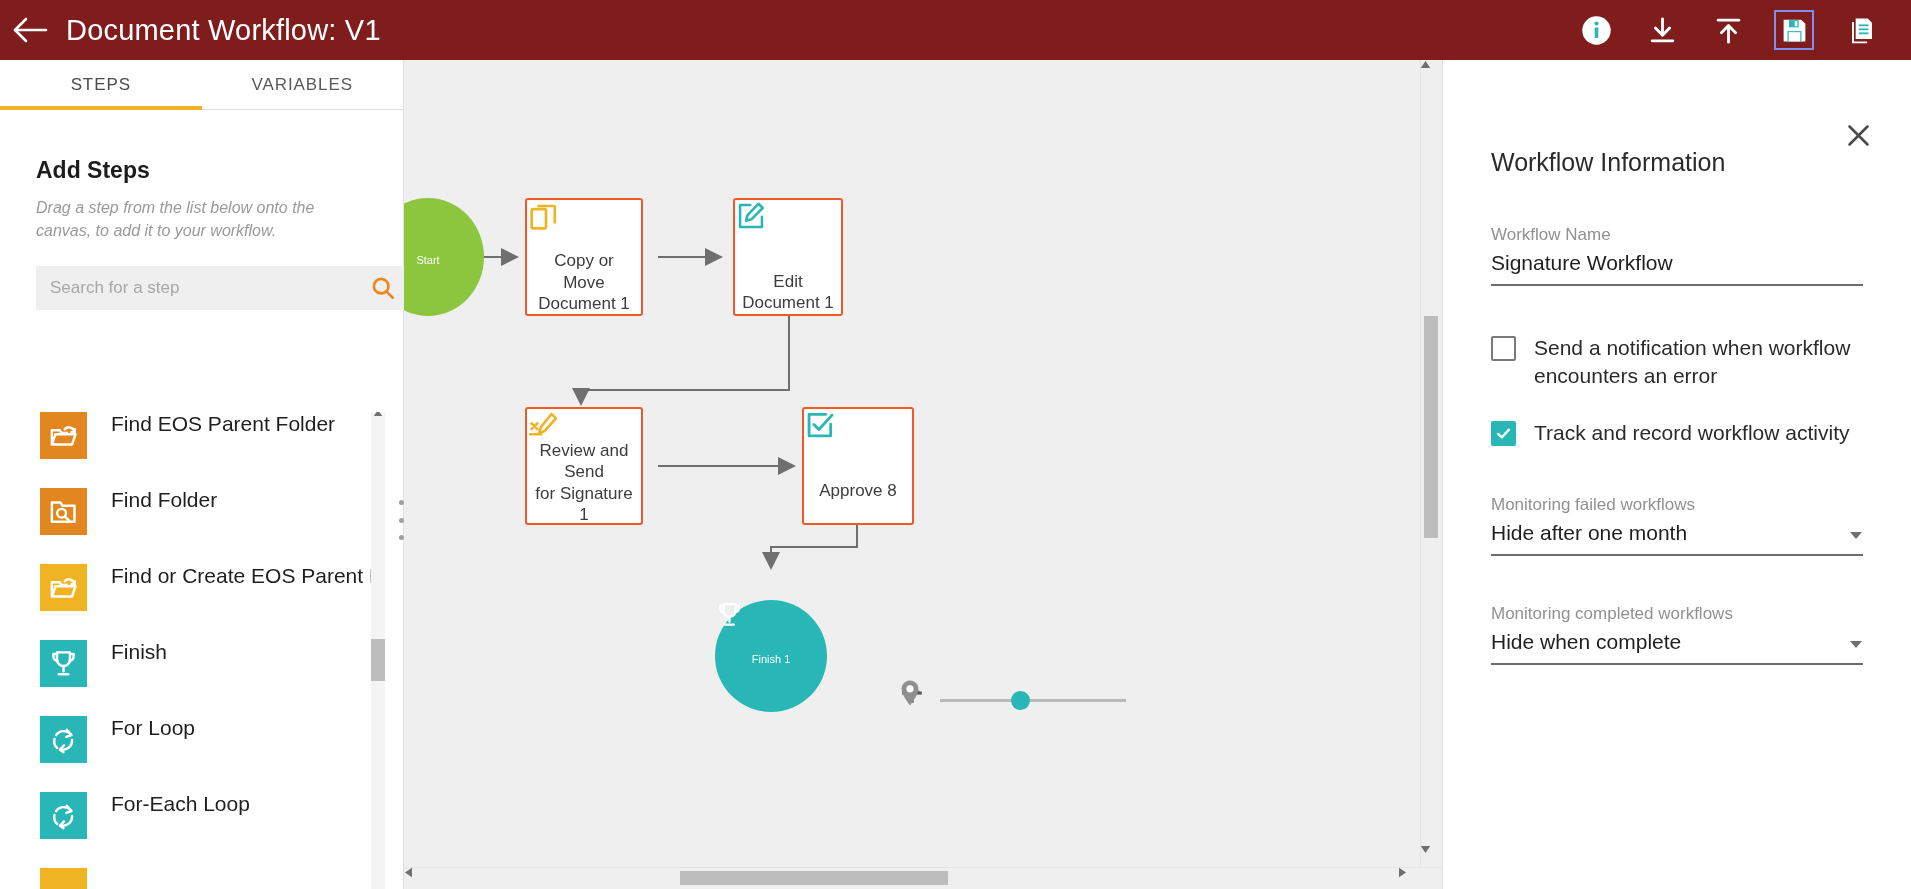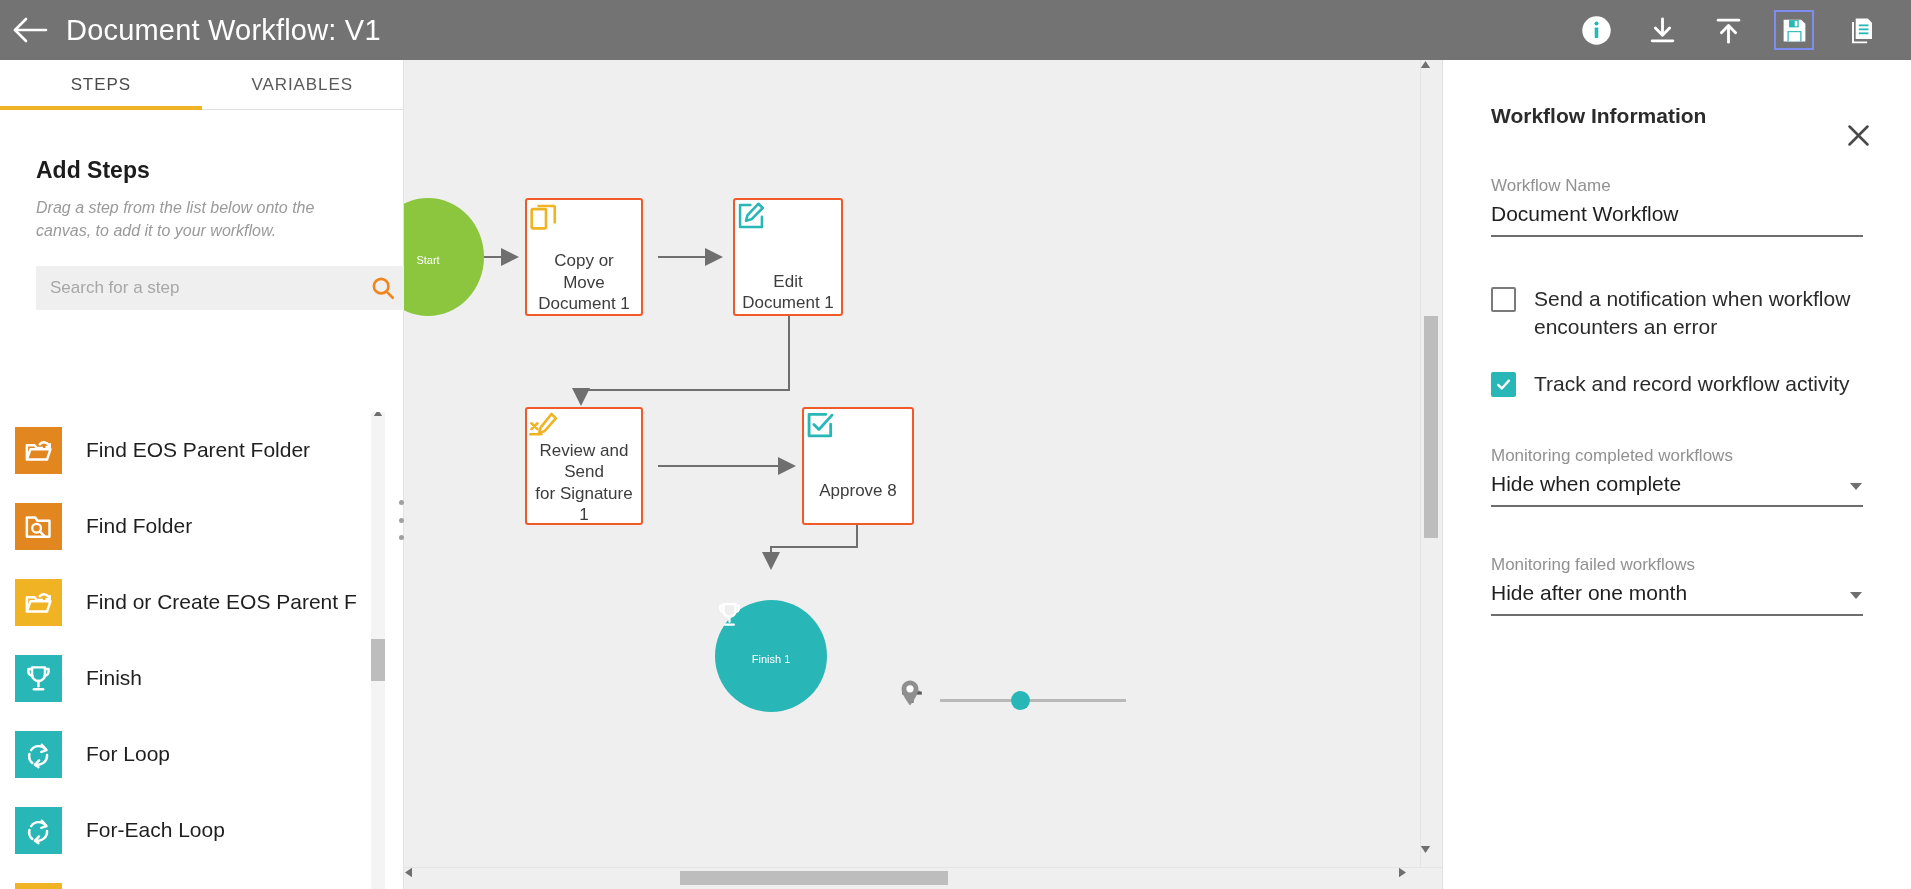--- a/index.html
+++ b/index.html
@@ -6,21 +6,21 @@
   html, body {
     width: 1911px; height: 889px;
     font-family: "Liberation Sans", sans-serif;
     background: #ffffff;
     overflow: hidden;
   }
   
   .header {
     position: absolute; top: 0; left: 0;
     width: 1911px; height: 60px;
-    background: #737373;
+    background: #7f1d1d;
     display: flex; align-items: center;
   }
   .back-arrow {
     width: 62px; height: 60px;
     display: flex; align-items: center; justify-content: center;
     cursor: pointer;
   }
   .header-title {
     color: #ffffff;
     font-size: 29px;
@@ -91,23 +91,23 @@
   .search-icon {
     position: absolute; right: 12px; top: 9px;
     cursor: pointer;
   }
   .step-list {
     position: absolute; top: 352px; left: 0;
     width: 403px; height: 524px;
     overflow: hidden;
   }
   .step-item {
-    display: flex; align-items: center;
+    display: flex; 
     height: 76px;
-    padding-left: 15px;
+    padding-left: 40px;
     cursor: grab;
   }
   .step-ic {
     width: 47px; height: 47px;
     flex: 0 0 47px;
     display: flex; align-items: center; justify-content: center;
   }
   .step-label {
     margin-left: 24px;
     font-size: 21px; color: #1f1f1f;
@@ -248,22 +248,22 @@
   }
 
   
   .right-panel {
     position: absolute; top: 60px; right: 0;
     width: 469px; height: 829px;
     background: #ffffff;
     border-left: 1px solid #e0e0e0;
   }
   .rp-title {
-    font-size: 21px; font-weight: bold; color: #2b2b2b;
-    margin: 44px 0 0 48px;
+    font-size: 25px; font-weight: normal; color: #2b2b2b;
+    margin: 88px 0 0 48px;
   }
   .rp-close {
     position: absolute; top: 58px; right: 36px;
     width: 34px; height: 34px;
     display: flex; align-items: center; justify-content: center;
     cursor: pointer;
   }
   .field { margin: 0 0 0 48px; width: 372px; }
   .field-label {
     font-size: 17px; color: #919191; margin-top: 48px;
@@ -628,53 +628,53 @@
   <div class="rp-title">Workflow Information</div>
   <div class="rp-close">
     <svg width="27" height="27" viewBox="0 0 24 24" fill="none" stroke="#4a4a4a" stroke-width="2.3" stroke-linecap="round">
       <path d="M4 4 L20 20"></path>
         <path d="M20 4 L4 20"></path>
     </svg>
   </div>
 
   <div class="field">
     <div class="field-label">Workflow Name</div>
-    <div class="field-value" contenteditable="false" style="">Document Workflow</div>
+    <div class="field-value" contenteditable="false" style="">Signature Workflow</div>
   </div>
 
   <div class="check-row first">
     <span class="cbox"></span>
     <span class="check-label">Send a notification when workflow encounters an error</span>
   </div>
 
   <div class="check-row second">
     <span class="cbox checked">
       <svg width="17" height="17" viewBox="0 0 24 24" fill="none" stroke="#fff" stroke-width="3.4" stroke-linecap="round" stroke-linejoin="round">
           <path d="M4.5 12.6 L9.6 17.6 L19.6 6.6"></path>
         </svg>
     </span>
     <span class="check-label">Track and record workflow activity</span>
+  </div>
+
+  <div class="field">
+    <div class="field-label">Monitoring failed workflows</div>
+    <div class="select-row">
+      <span>Hide after one month</span>
+      <span>
+        <svg width="14" height="9" viewBox="0 0 14 9">
+            <path d="M1 1 L7 8 L13 1 Z" fill="#6f6f6f"></path>
+          </svg>
+      </span>
+    </div>
   </div>
 
   <div class="field">
     <div class="field-label">Monitoring completed workflows</div>
     <div class="select-row">
       <span>Hide when complete</span>
       <span>
         <svg width="14" height="9" viewBox="0 0 14 9">
             <path d="M1 1 L7 8 L13 1 Z" fill="#6f6f6f"></path>
           </svg>
       </span>
     </div>
   </div>
-
-  <div class="field">
-    <div class="field-label">Monitoring failed workflows</div>
-    <div class="select-row">
-      <span>Hide after one month</span>
-      <span>
-        <svg width="14" height="9" viewBox="0 0 14 9">
-            <path d="M1 1 L7 8 L13 1 Z" fill="#6f6f6f"></path>
-          </svg>
-      </span>
-    </div>
-  </div>
 </div>
 
 </body></html>

